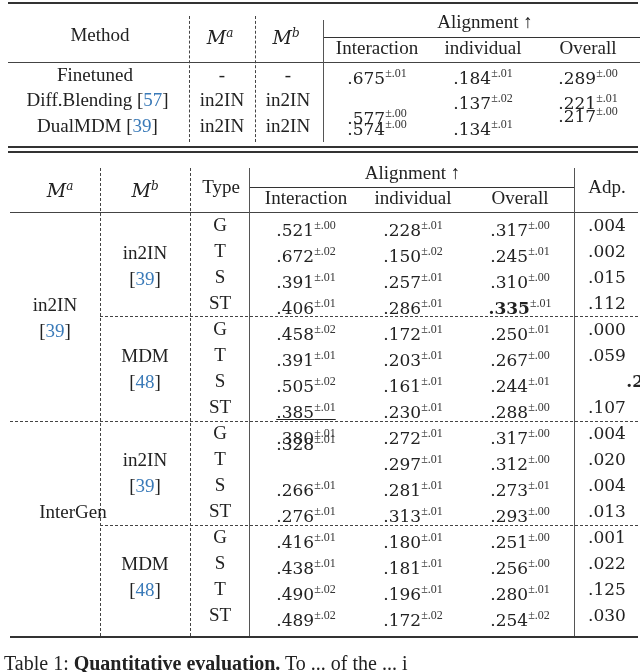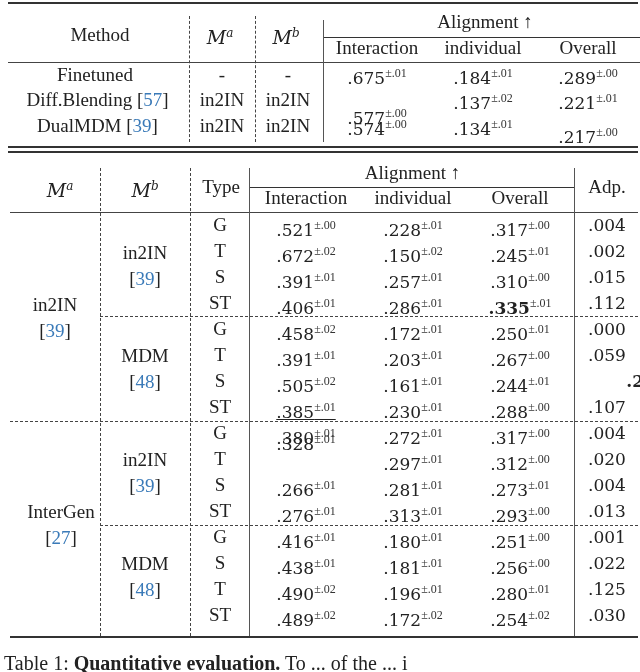--- a/index.html
+++ b/index.html
@@ -58,21 +58,21 @@
     <div class="t" style="left:324px;top:87px;width:106px;margin-top:15px;"><span class="num">.577</span><span class="pm">±.00</span></div>
     <div class="t" style="left:430px;top:87px;width:106px;"><span class="num">.137</span><span class="pm">±.02</span></div>
     <div class="t" style="left:536px;top:87px;width:104px;"><span class="num">.221</span><span class="pm">±.01</span></div>
   </div>
   <div>
     <div class="t" style="left:10px;top:115px;width:175px;"><span>DualMDM</span> [<span class="cite">39</span>]</div>
     <div class="t" style="left:190px;top:115px;width:64px;">in2IN</div>
     <div class="t" style="left:256px;top:115px;width:64px;">in2IN</div>
     <div class="t" style="left:324px;top:113px;width:106px;"><span class="num">.574</span><span class="pm">±.00</span></div>
     <div class="t" style="left:430px;top:113px;width:106px;"><span class="num">.134</span><span class="pm">±.01</span></div>
-    <div class="t" style="left:536px;top:121px;width:104px;"><span class="num">.217</span><span class="pm">±.00</span></div>
+    <div class="t" style="left:536px;top:100px;width:104px;"><span class="num">.217</span><span class="pm">±.00</span></div>
   </div>
 
   <div class="hl" style="left:8px;top:146px;width:630px;height:2px;"></div>
   <div class="hl" style="left:8px;top:151px;width:630px;height:2px;"></div>
 </div>
 
 <div>
   <div class="t math" style="left:20px;top:175px;width:80px;"><span>M</span><sup>a</sup></div>
   <div class="t math" style="left:105px;top:175px;width:80px;"><span>M</span><sup>b</sup></div>
   <div class="t" style="left:192px;top:176px;width:58px;">Type</div>
@@ -99,23 +99,22 @@
     <div>[<span class="cite">39</span>]</div>
   </div>
   <div class="t" style="left:100px;top:240px;width:90px;line-height:26px;">
     <div>in2IN</div>
     <div>[<span class="cite">39</span>]</div>
   </div>
   <div class="t" style="left:100px;top:343px;width:90px;line-height:26px;">
     <div>MDM</div>
     <div>[<span class="cite">48</span>]</div>
   </div>
-  <div class="t" style="left:16px;top:499px;width:90px;line-height:26px;">
+  <div class="t" style="left:28px;top:499px;width:90px;line-height:26px;">
     <div>InterGen</div>
-    <div>[<span class="cite">27</span>]</div>
   </div>
   <div class="t" style="left:100px;top:447px;width:90px;line-height:26px;">
     <div>in2IN</div>
     <div>[<span class="cite">39</span>]</div>
   </div>
   <div class="t" style="left:100px;top:551px;width:90px;line-height:26px;">
     <div>MDM</div>
     <div>[<span class="cite">48</span>]</div>
   </div>
 

